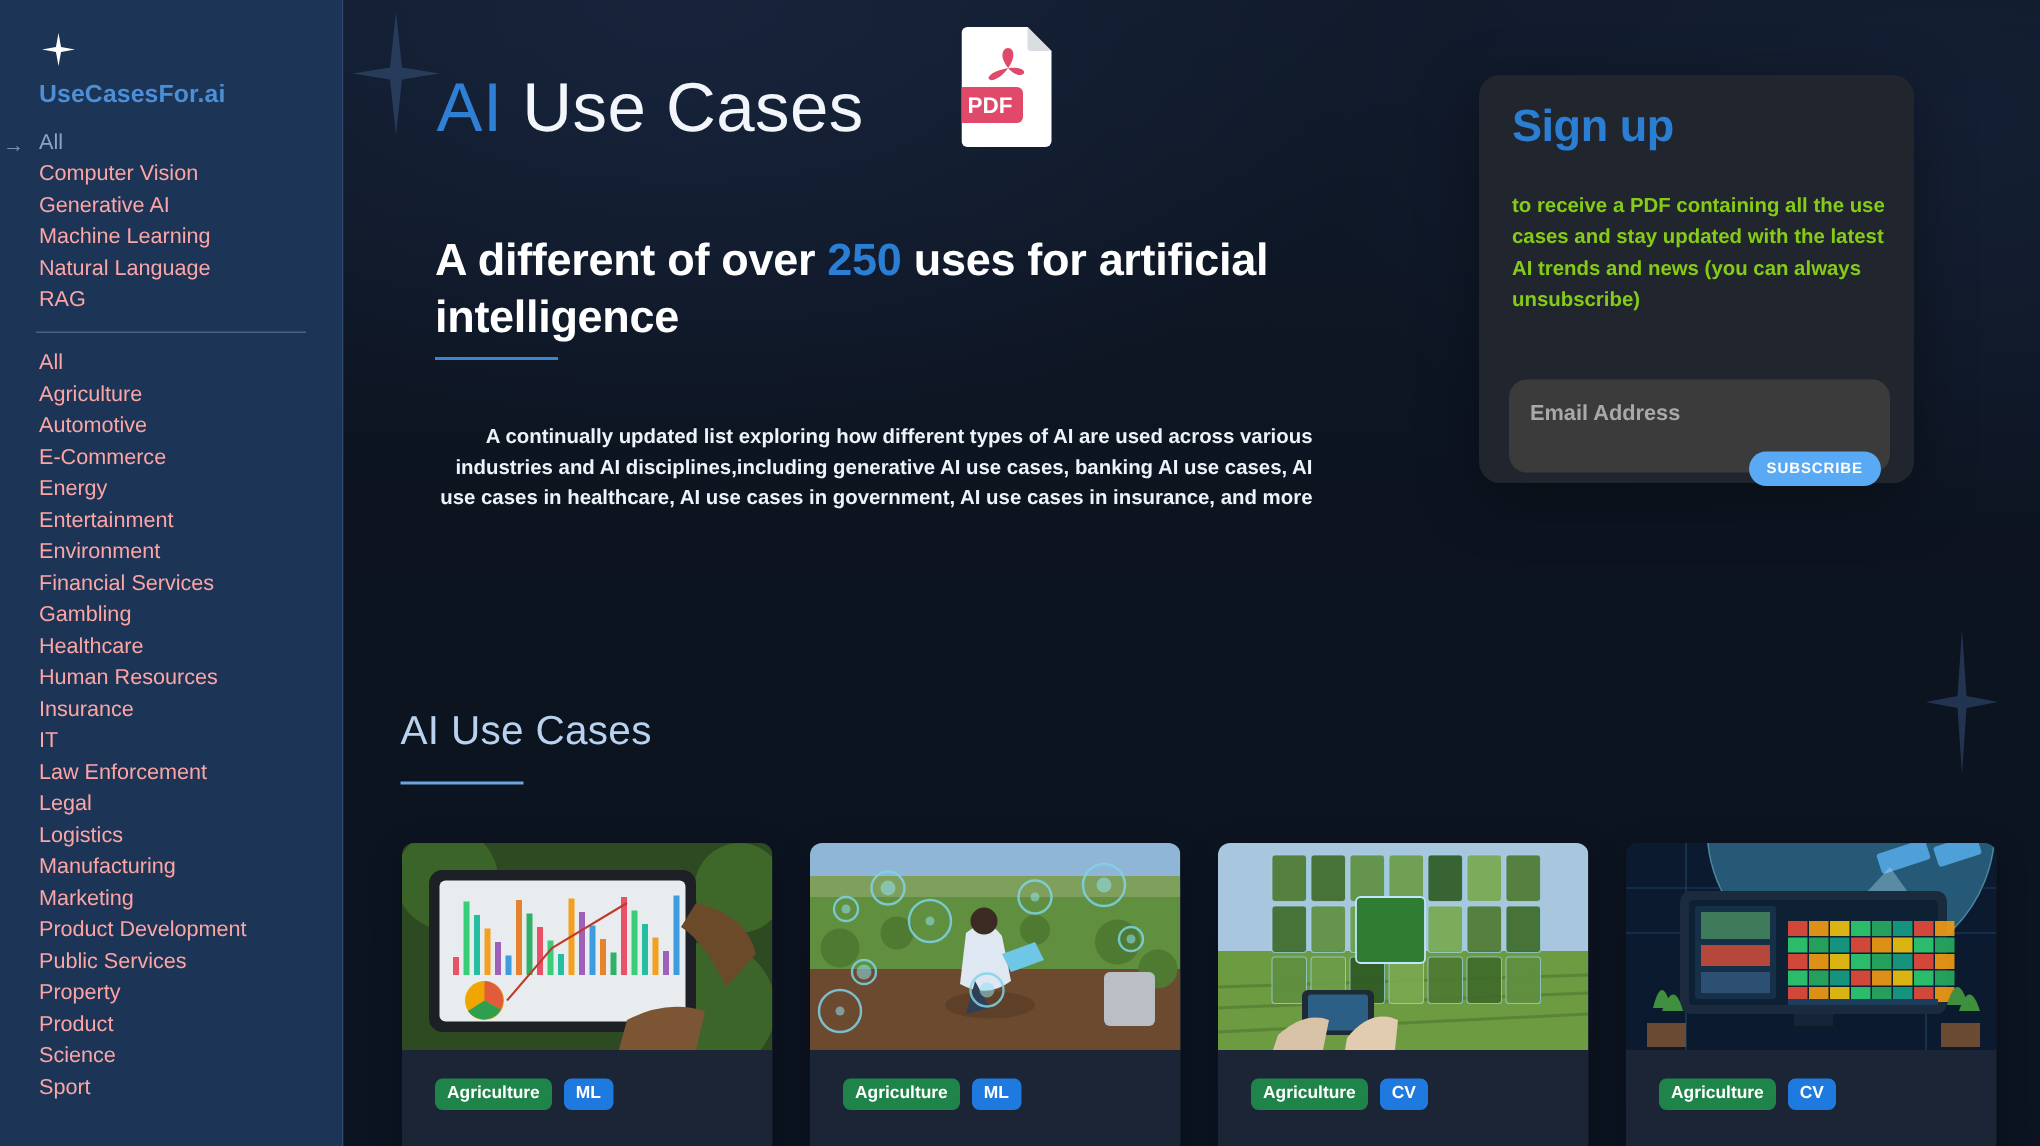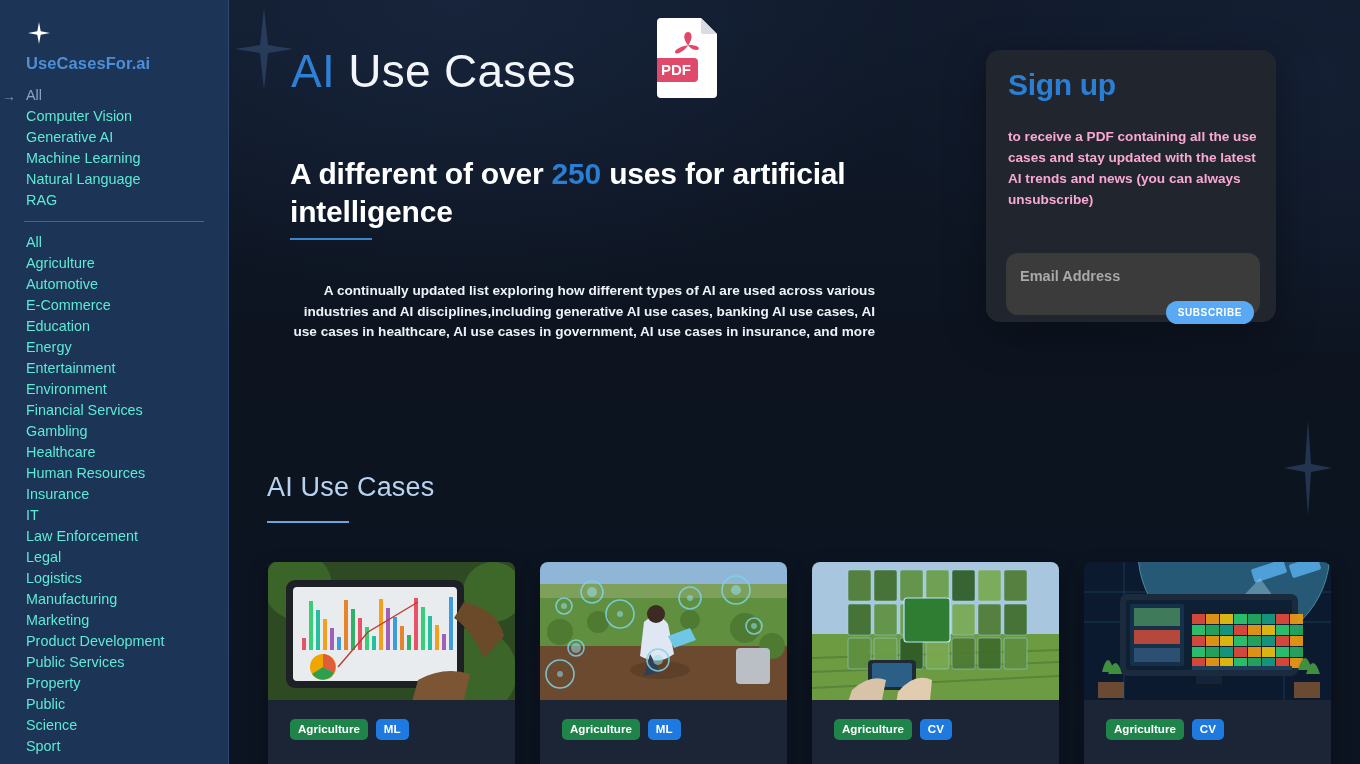--- a/index.html
+++ b/index.html
@@ -54,21 +54,21 @@
   }
 
   .nav-top {
     margin-top: 12px;
     list-style: none;
   }
   .nav-top li, .nav-list li {
     position: relative;
     font-size: 14.4px;
     line-height: 21px;
-    color: #5eead4;
+    color: #fca5a5;
     padding: 0 0 0 26px;
     cursor: pointer;
     white-space: nowrap;
   }
   .nav-top li.active {
     color: #8ba4c4;
   }
   .nav-arrow {
     position: absolute;
     left: 2px;
@@ -181,25 +181,25 @@
     letter-spacing: -0.3px;
   }
   .signup-copy {
     position: absolute;
     left: 22px;
     top: 76px;
     width: 252px;
     font-size: 13.6px;
     font-weight: bold;
     line-height: 21px;
-    color: #f9a8d4;
+    color: #84cc16;
   }
   .pdf-icon {
     position: absolute;
-    left: 428px;
+    left: 412px;
     top: 18px;
     width: 62px;
     height: 68px;
     z-index: 6;
   }
   .pdf-icon svg { display: block; }
 
   .email-wrap {
     position: absolute;
     left: 20px;
@@ -335,39 +335,38 @@
           <li><span>RAG</span></li>
         </ul>
 
       <div class="nav-divider"></div>
 
       <ul class="nav-list" id="industry-nav">
           <li><span>All</span></li>
           <li><span>Agriculture</span></li>
           <li><span>Automotive</span></li>
           <li><span>E-Commerce</span></li>
-          <li><span>Education</span></li>
           <li><span>Energy</span></li>
           <li><span>Entertainment</span></li>
           <li><span>Environment</span></li>
           <li><span>Financial Services</span></li>
           <li><span>Gambling</span></li>
           <li><span>Healthcare</span></li>
           <li><span>Human Resources</span></li>
           <li><span>Insurance</span></li>
           <li><span>IT</span></li>
           <li><span>Law Enforcement</span></li>
           <li><span>Legal</span></li>
           <li><span>Logistics</span></li>
           <li><span>Manufacturing</span></li>
           <li><span>Marketing</span></li>
           <li><span>Product Development</span></li>
           <li><span>Public Services</span></li>
           <li><span>Property</span></li>
-          <li><span>Public</span></li>
+          <li><span>Product</span></li>
           <li><span>Science</span></li>
           <li><span>Sport</span></li>
         </ul>
     </div>
   </aside>
 
   <main class="main">
 
     <div class="star" style="left:6px; top:8px;">
       <svg width="58" height="82" viewBox="0 0 58 82">

